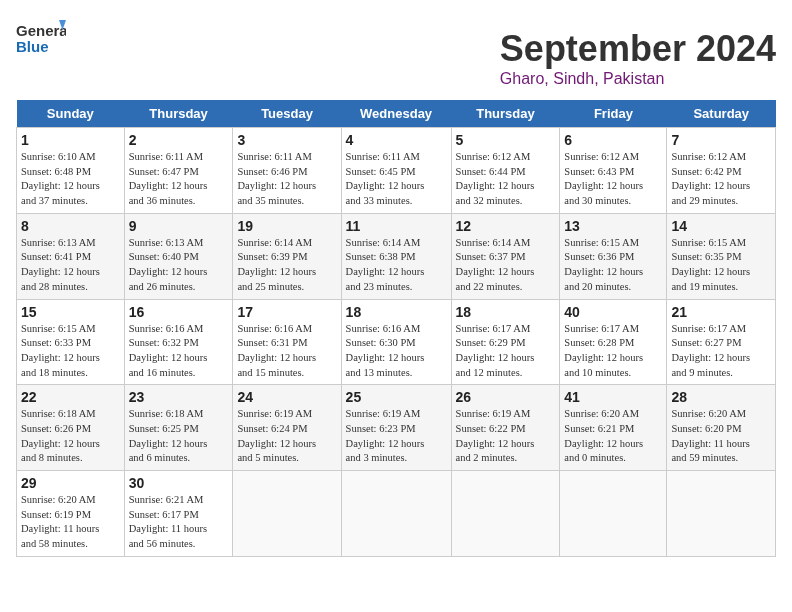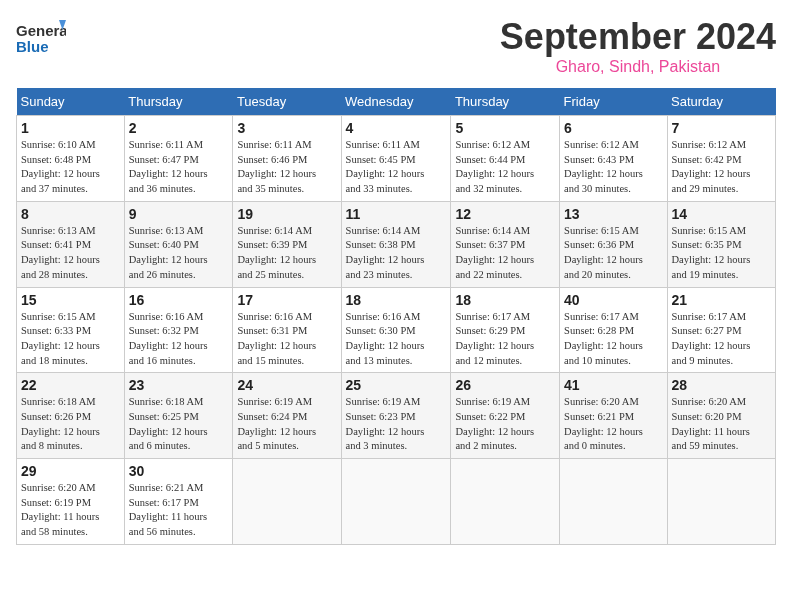--- a/index.html
+++ b/index.html
@@ -15,43 +15,44 @@
       justify-content: space-between;
       align-items: flex-start;
       margin-bottom: 12px;
     }
     .logo {
       display: flex;
       align-items: center;
       gap: 4px;
     }
     .title-block {
-      text-align: center;
+      text-align: left;
+      margin-top: 12px;
     }
     .month-title {
       font-size: 36px;
       font-weight: bold;
       color: #333;
     }
     .location-title {
       font-size: 16px;
-      color: #ec4899;
+      color: #701a75;
     }
     table {
       width: 100%;
       border-collapse: collapse;
       font-size: 11px;
     }
     thead tr th {
       background-color: #2e6db4;
       color: #fff;
       padding: 6px 4px;
-      text-align: left;
+      text-align: center;
       font-size: 13px;
-      font-weight: normal;
+      font-weight: bold;
     }
     tbody tr td {
       border: 1px solid #ccc;
       vertical-align: top;
       padding: 4px;
       width: 113px;
       height: 80px;
       background: #fff;
     }
     tbody tr:nth-child(even) td {

